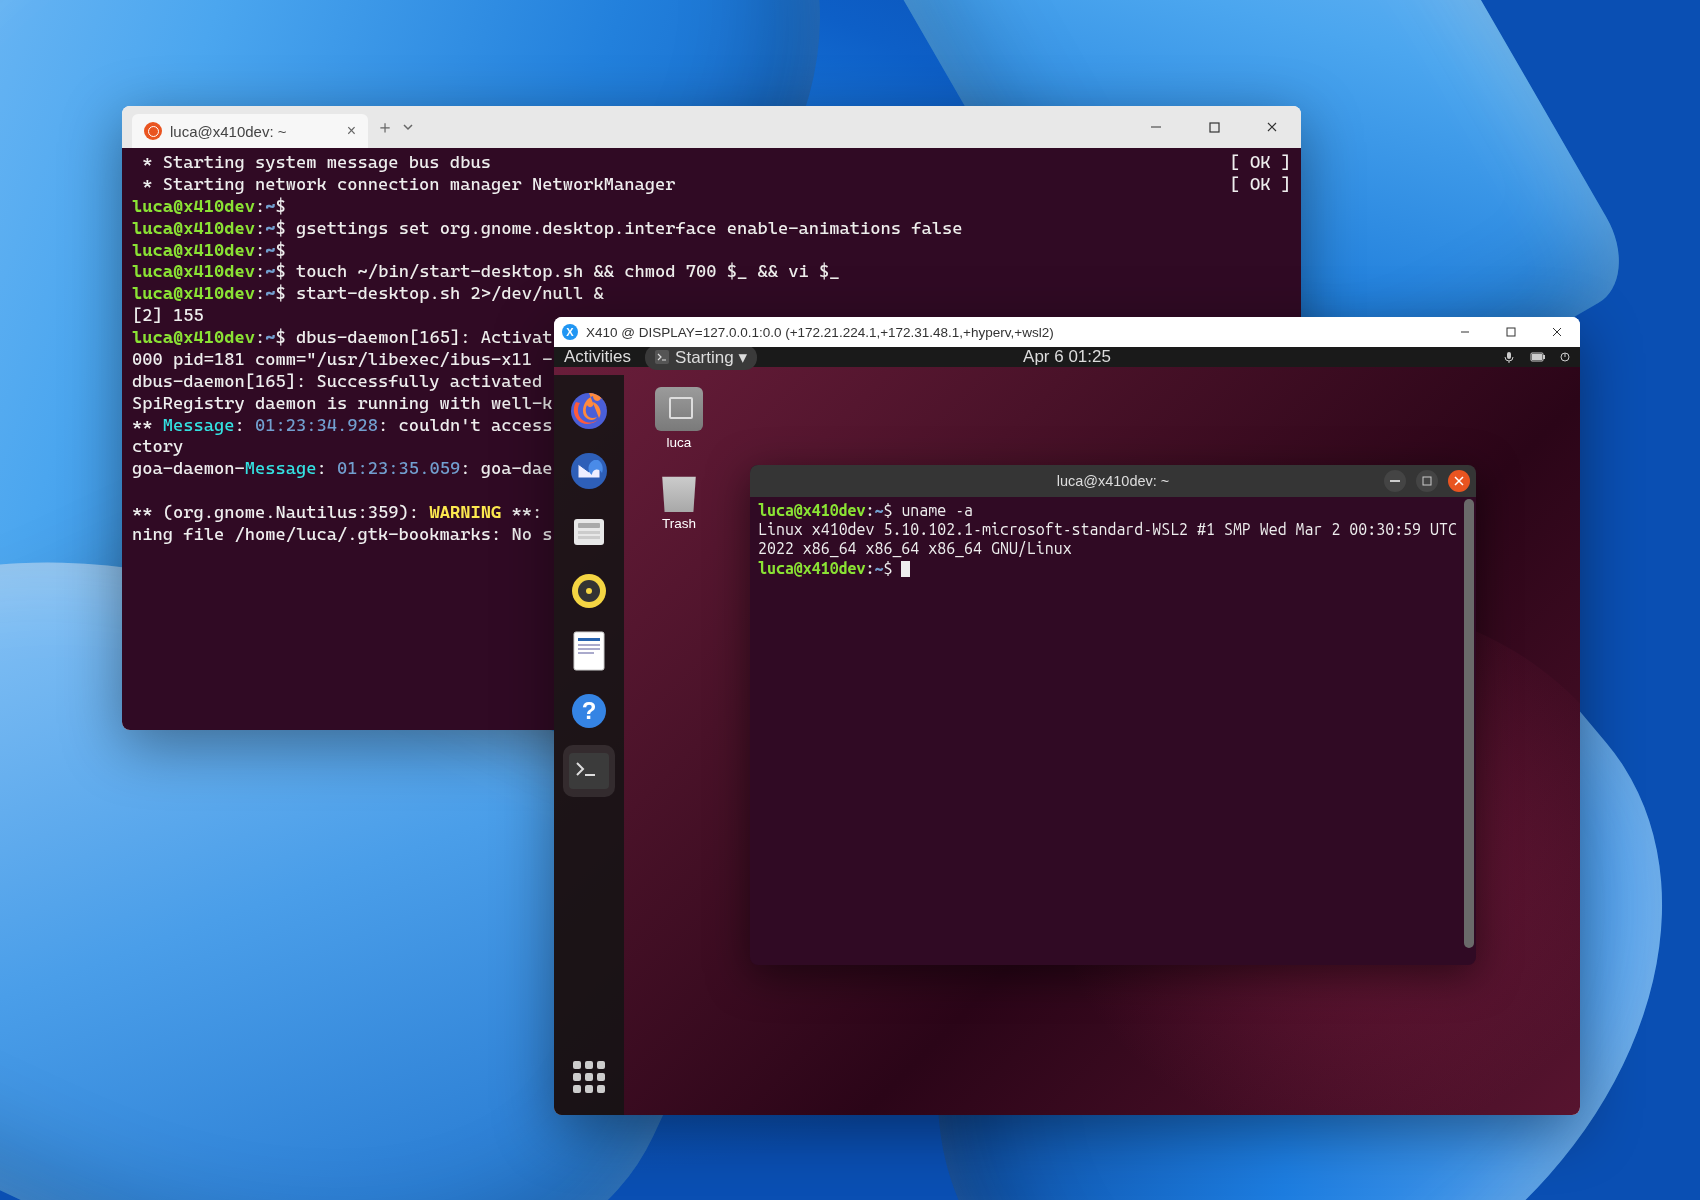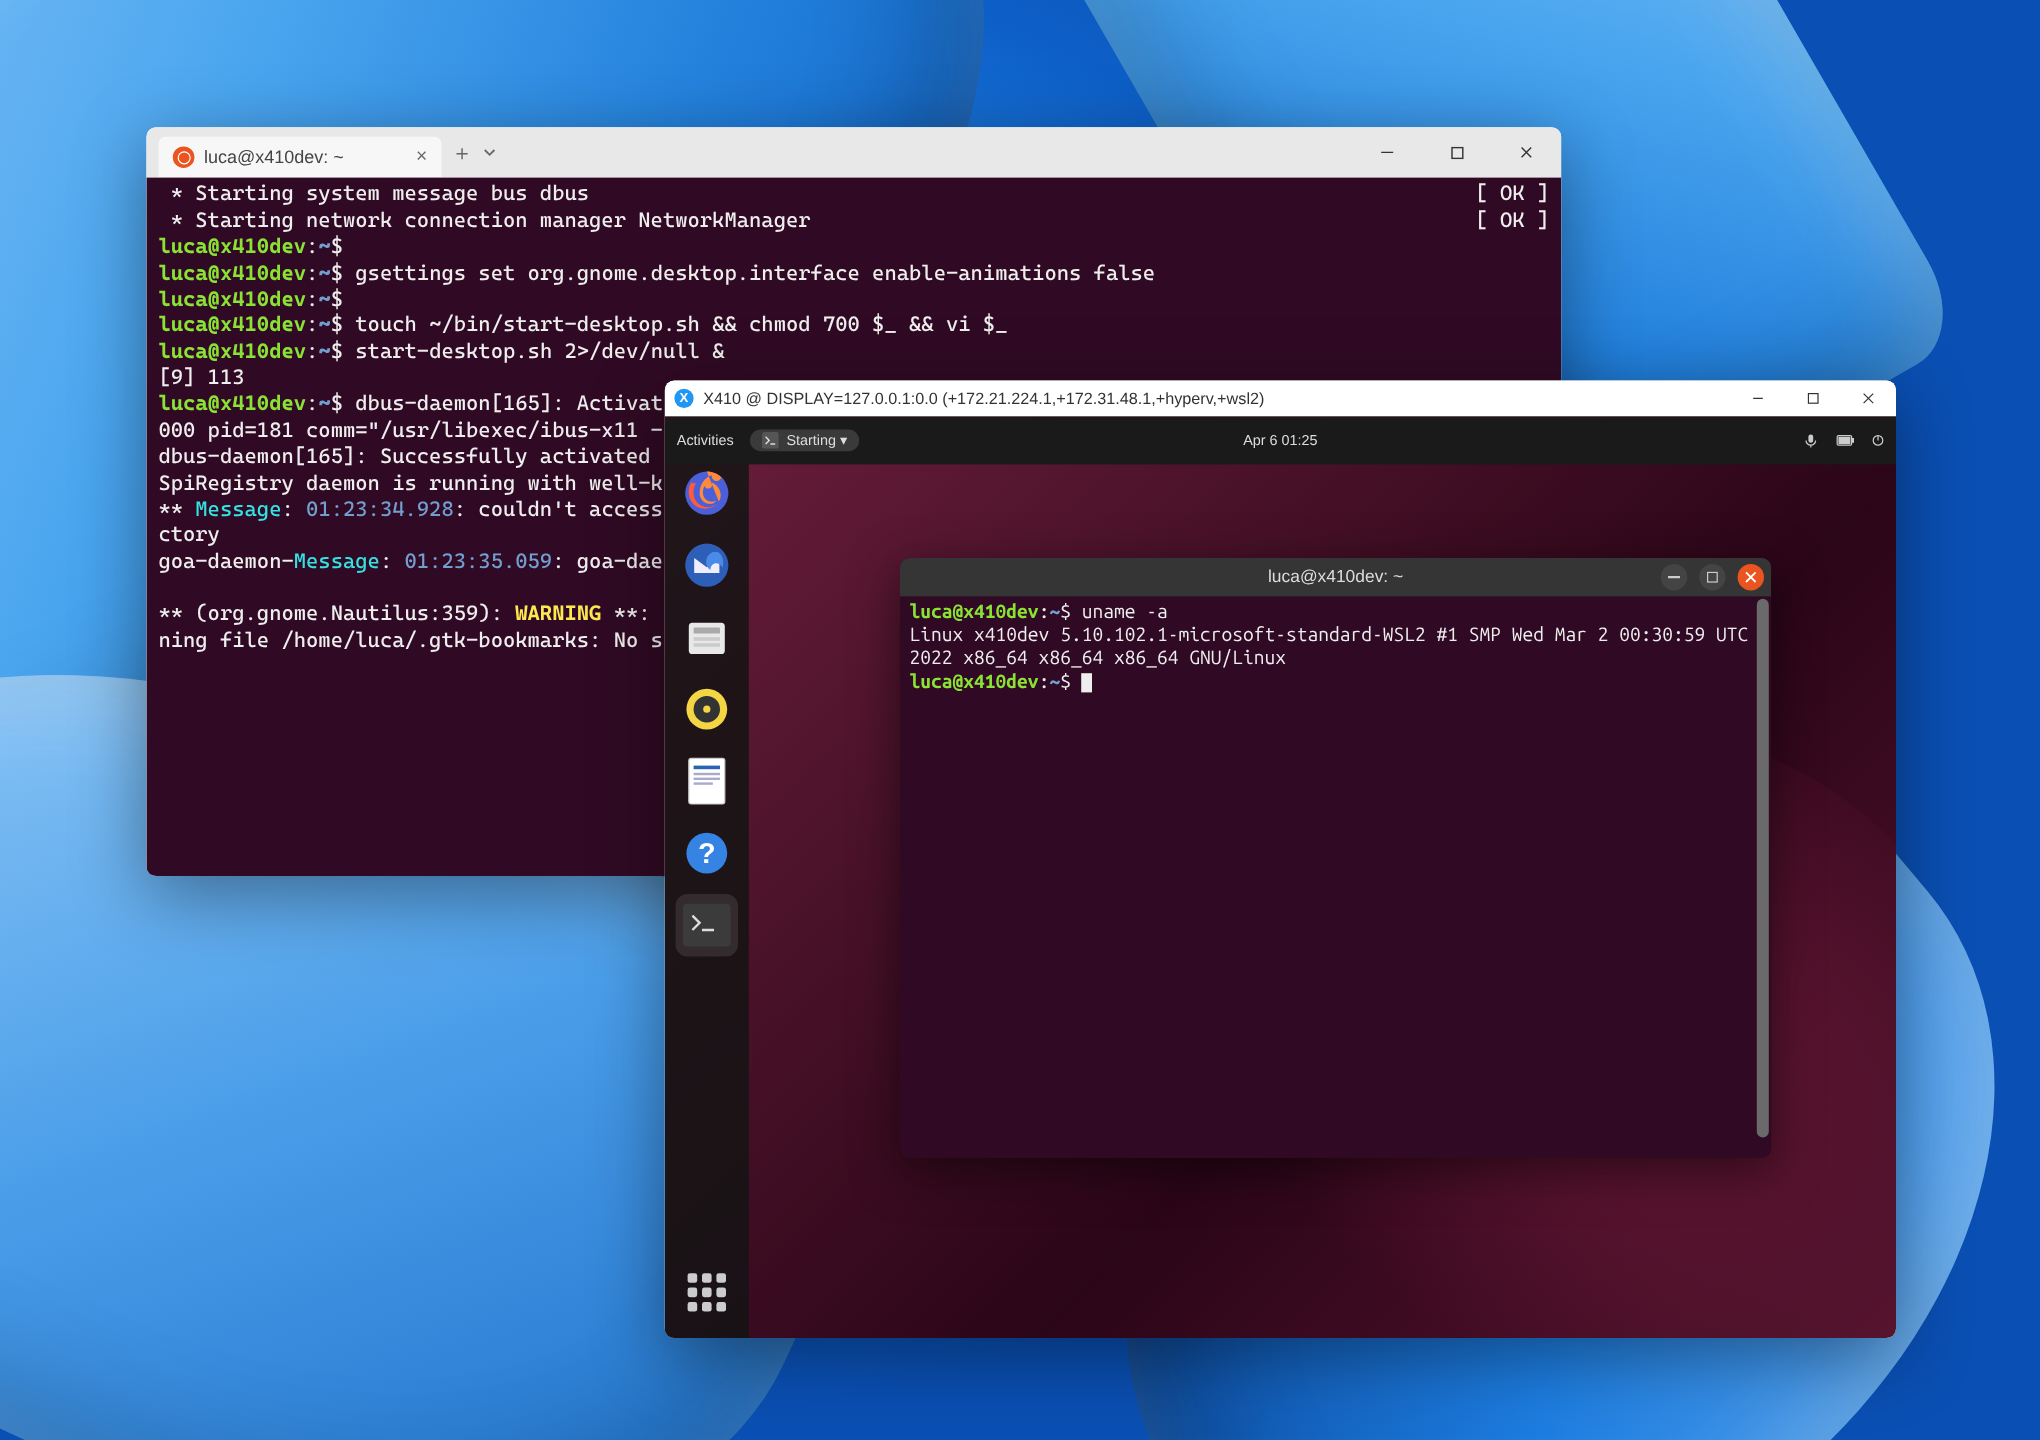--- a/index.html
+++ b/index.html
@@ -81,22 +81,22 @@
     display:flex; align-items:center; font-size:13.5px;
     padding-left:8px; gap:8px; color:#333;
   }
   .x410-icon { width:16px;height:16px;border-radius:50%;background:#2196f3;color:#fff;display:flex;align-items:center;justify-content:center;font-size:11px;font-weight:bold;}
   .x410-controls { margin-left:auto; display:flex; height:30px;}
   .x410-btn { width:46px; display:flex;align-items:center;justify-content:center;cursor:pointer;font-size:11px;color:#333;}
   .gnome-area { flex:1; position:relative; background:linear-gradient(135deg,#6b1e3b 0%,#4a1229 30%,#2b0518 60%,#57142f 100%); overflow:hidden;}
   .gnome-wallpaper-shape { position:absolute; width:600px; height:600px; right:-100px; bottom:-100px; background:radial-gradient(circle at 40% 40%, rgba(200,50,100,0.3), transparent 60%); border-radius:40% 60% 50% 50%; transform:rotate(20deg);}
   
   .gnome-topbar {
-    height:40px; background:#1a1a1a; color:#ddd;
-    display:flex; align-items:center; font-size:12px; padding:0 10px; gap:14px;
+    height:20px; background:#1a1a1a; color:#ddd;
+    display:flex; align-items:center; font-size:17px; padding:0 10px; gap:14px;
     position:relative; z-index:5;
   }
   .gnome-topbar .center { position:absolute; left:50%; transform:translateX(-50%);}
   .gnome-topbar .right { margin-left:auto; display:flex; gap:14px; align-items:center;}
   .gnome-app-pill { background:#3a3a3a; padding:2px 10px; border-radius:12px; display:flex; gap:6px; align-items:center;}
   
   .gnome-dock {
     position:absolute; left:0; top:28px; bottom:0; width:70px;
     background:rgba(20,20,20,0.85);
     display:flex; flex-direction:column; align-items:center; padding-top:10px; gap:8px;
@@ -187,21 +187,21 @@
         </div>
     </div>
   </div>
   <div class="wt-body"><span> * Starting system message bus dbus</span><span class="p-ok">[ OK ]</span>
 <span> * Starting network connection manager NetworkManager</span><span class="p-ok">[ OK ]</span>
 <span class="p-user">luca@x410dev</span>:<span class="p-path">~</span>$ <span class="p-cmd"></span>
 <span class="p-user">luca@x410dev</span>:<span class="p-path">~</span>$ <span class="p-cmd">gsettings set org.gnome.desktop.interface enable-animations false</span>
 <span class="p-user">luca@x410dev</span>:<span class="p-path">~</span>$ <span class="p-cmd"></span>
 <span class="p-user">luca@x410dev</span>:<span class="p-path">~</span>$ <span class="p-cmd">touch ~/bin/start-desktop.sh &amp;&amp; chmod 700 $_ &amp;&amp; vi $_</span>
 <span class="p-user">luca@x410dev</span>:<span class="p-path">~</span>$ <span class="p-cmd">start-desktop.sh 2&gt;/dev/null &amp;</span>
-<span>[9] 113</span>
+<span>[2] 155</span>
 <span class="p-user">luca@x410dev</span>:<span class="p-path">~</span>$ <span class="p-cmd">dbus-daemon[165]: Activat</span>
 <span>000 pid=181 comm="/usr/libexec/ibus-x11 -</span>
 <span>dbus-daemon[165]: Successfully activated</span>
 <span>SpiRegistry daemon is running with well-k</span>
 ** <span class="p-msg">Message</span>: <span class="p-ts">01:23:34.928</span><span>: couldn't access</span>
 <span>ctory</span>
 <span>goa-daemon-</span><span class="p-msg">Message</span>: <span class="p-ts">01:23:35.059</span><span>: goa-dae</span>
 
 <span>** (org.gnome.Nautilus:359): </span><span class="p-warn">WARNING</span><span> **:</span>
 <span>ning file /home/luca/.gtk-bookmarks: No s</span></div>
@@ -318,20 +318,30 @@
             <span></span>
             <span></span>
             <span></span>
             <span></span>
             <span></span>
             <span></span>
         </div>
       </div>
     </div>
 
+    <div class="desktop-icons">
+      <div class="d-icon">
+        <div class="d-icon-img folder-icon"></div>
+        <div>luca</div>
+      </div>
+      <div class="d-icon">
+        <div class="d-icon-img trash-icon"></div>
+        <div>Trash</div>
+      </div>
+    </div>
 
     <div class="gnome-terminal">
       <div class="gt-titlebar">
         <span>luca@x410dev: ~</span>
         <div class="gt-controls">
           <div class="gt-ctrl gt-min">
               <svg width="10" height="2">
                 <line x1="0" y1="1" x2="10" y2="1" stroke="#ccc" stroke-width="2"></line>
               </svg>
             </div>

